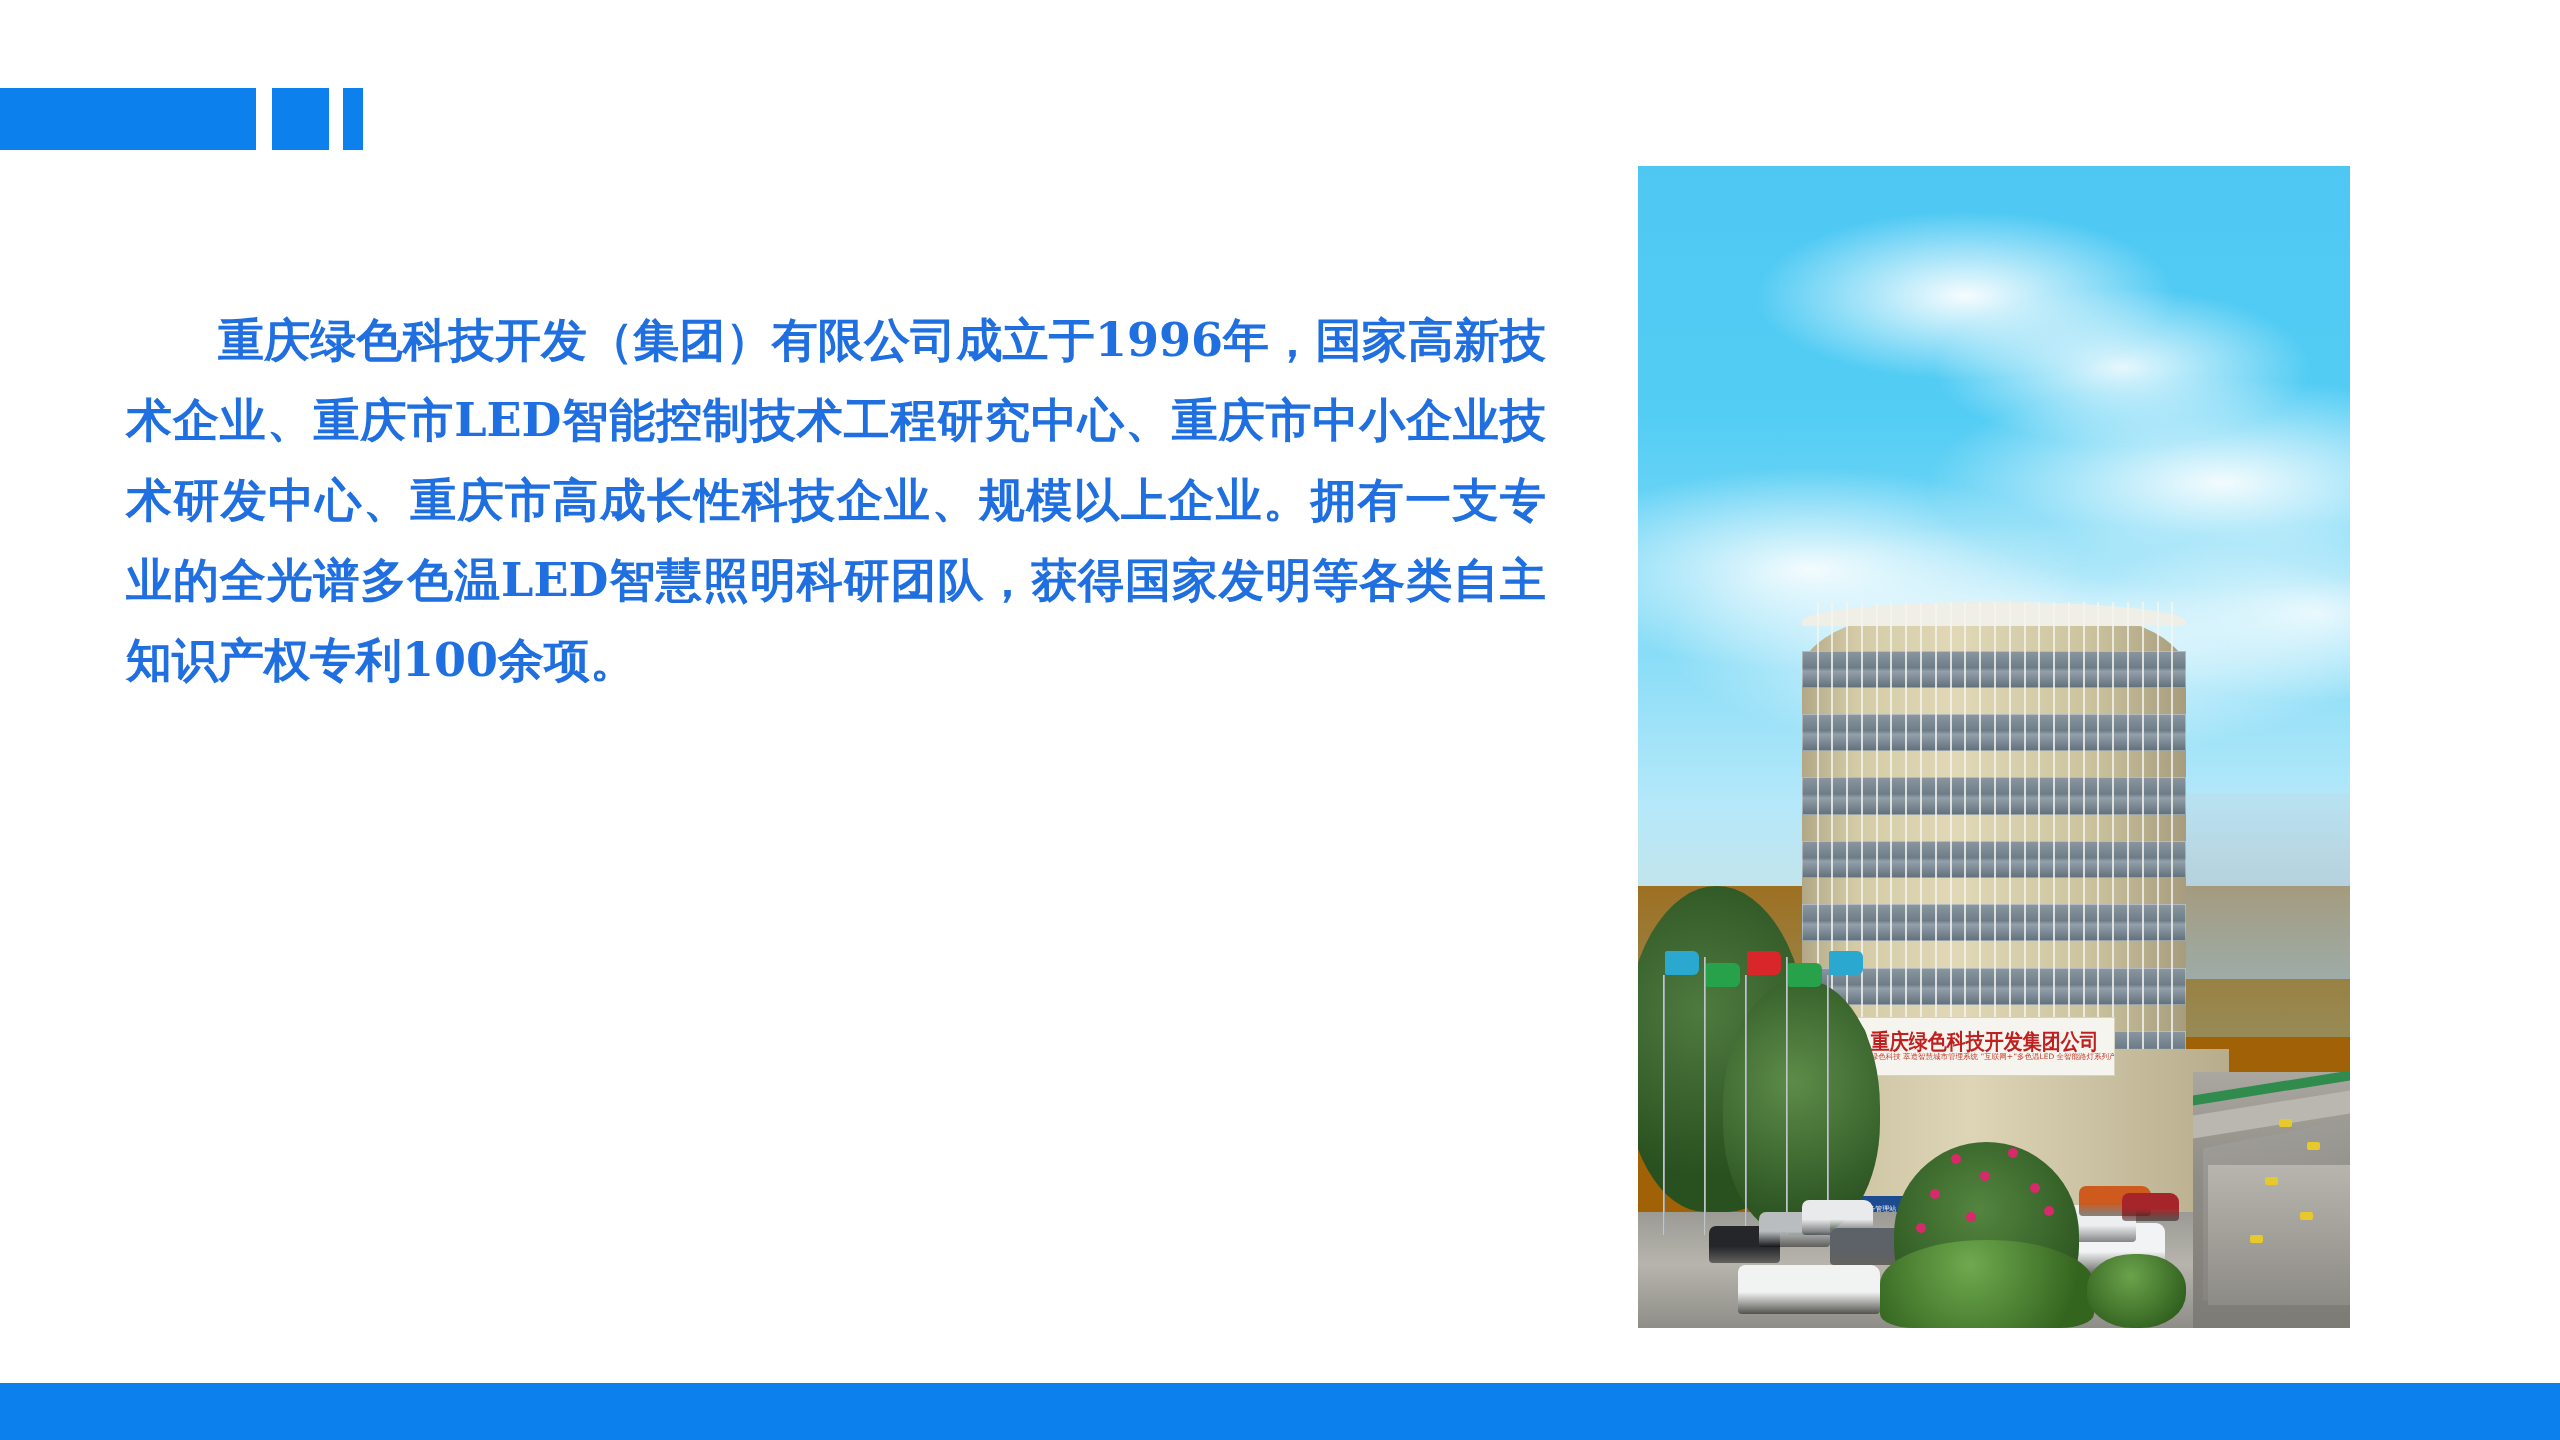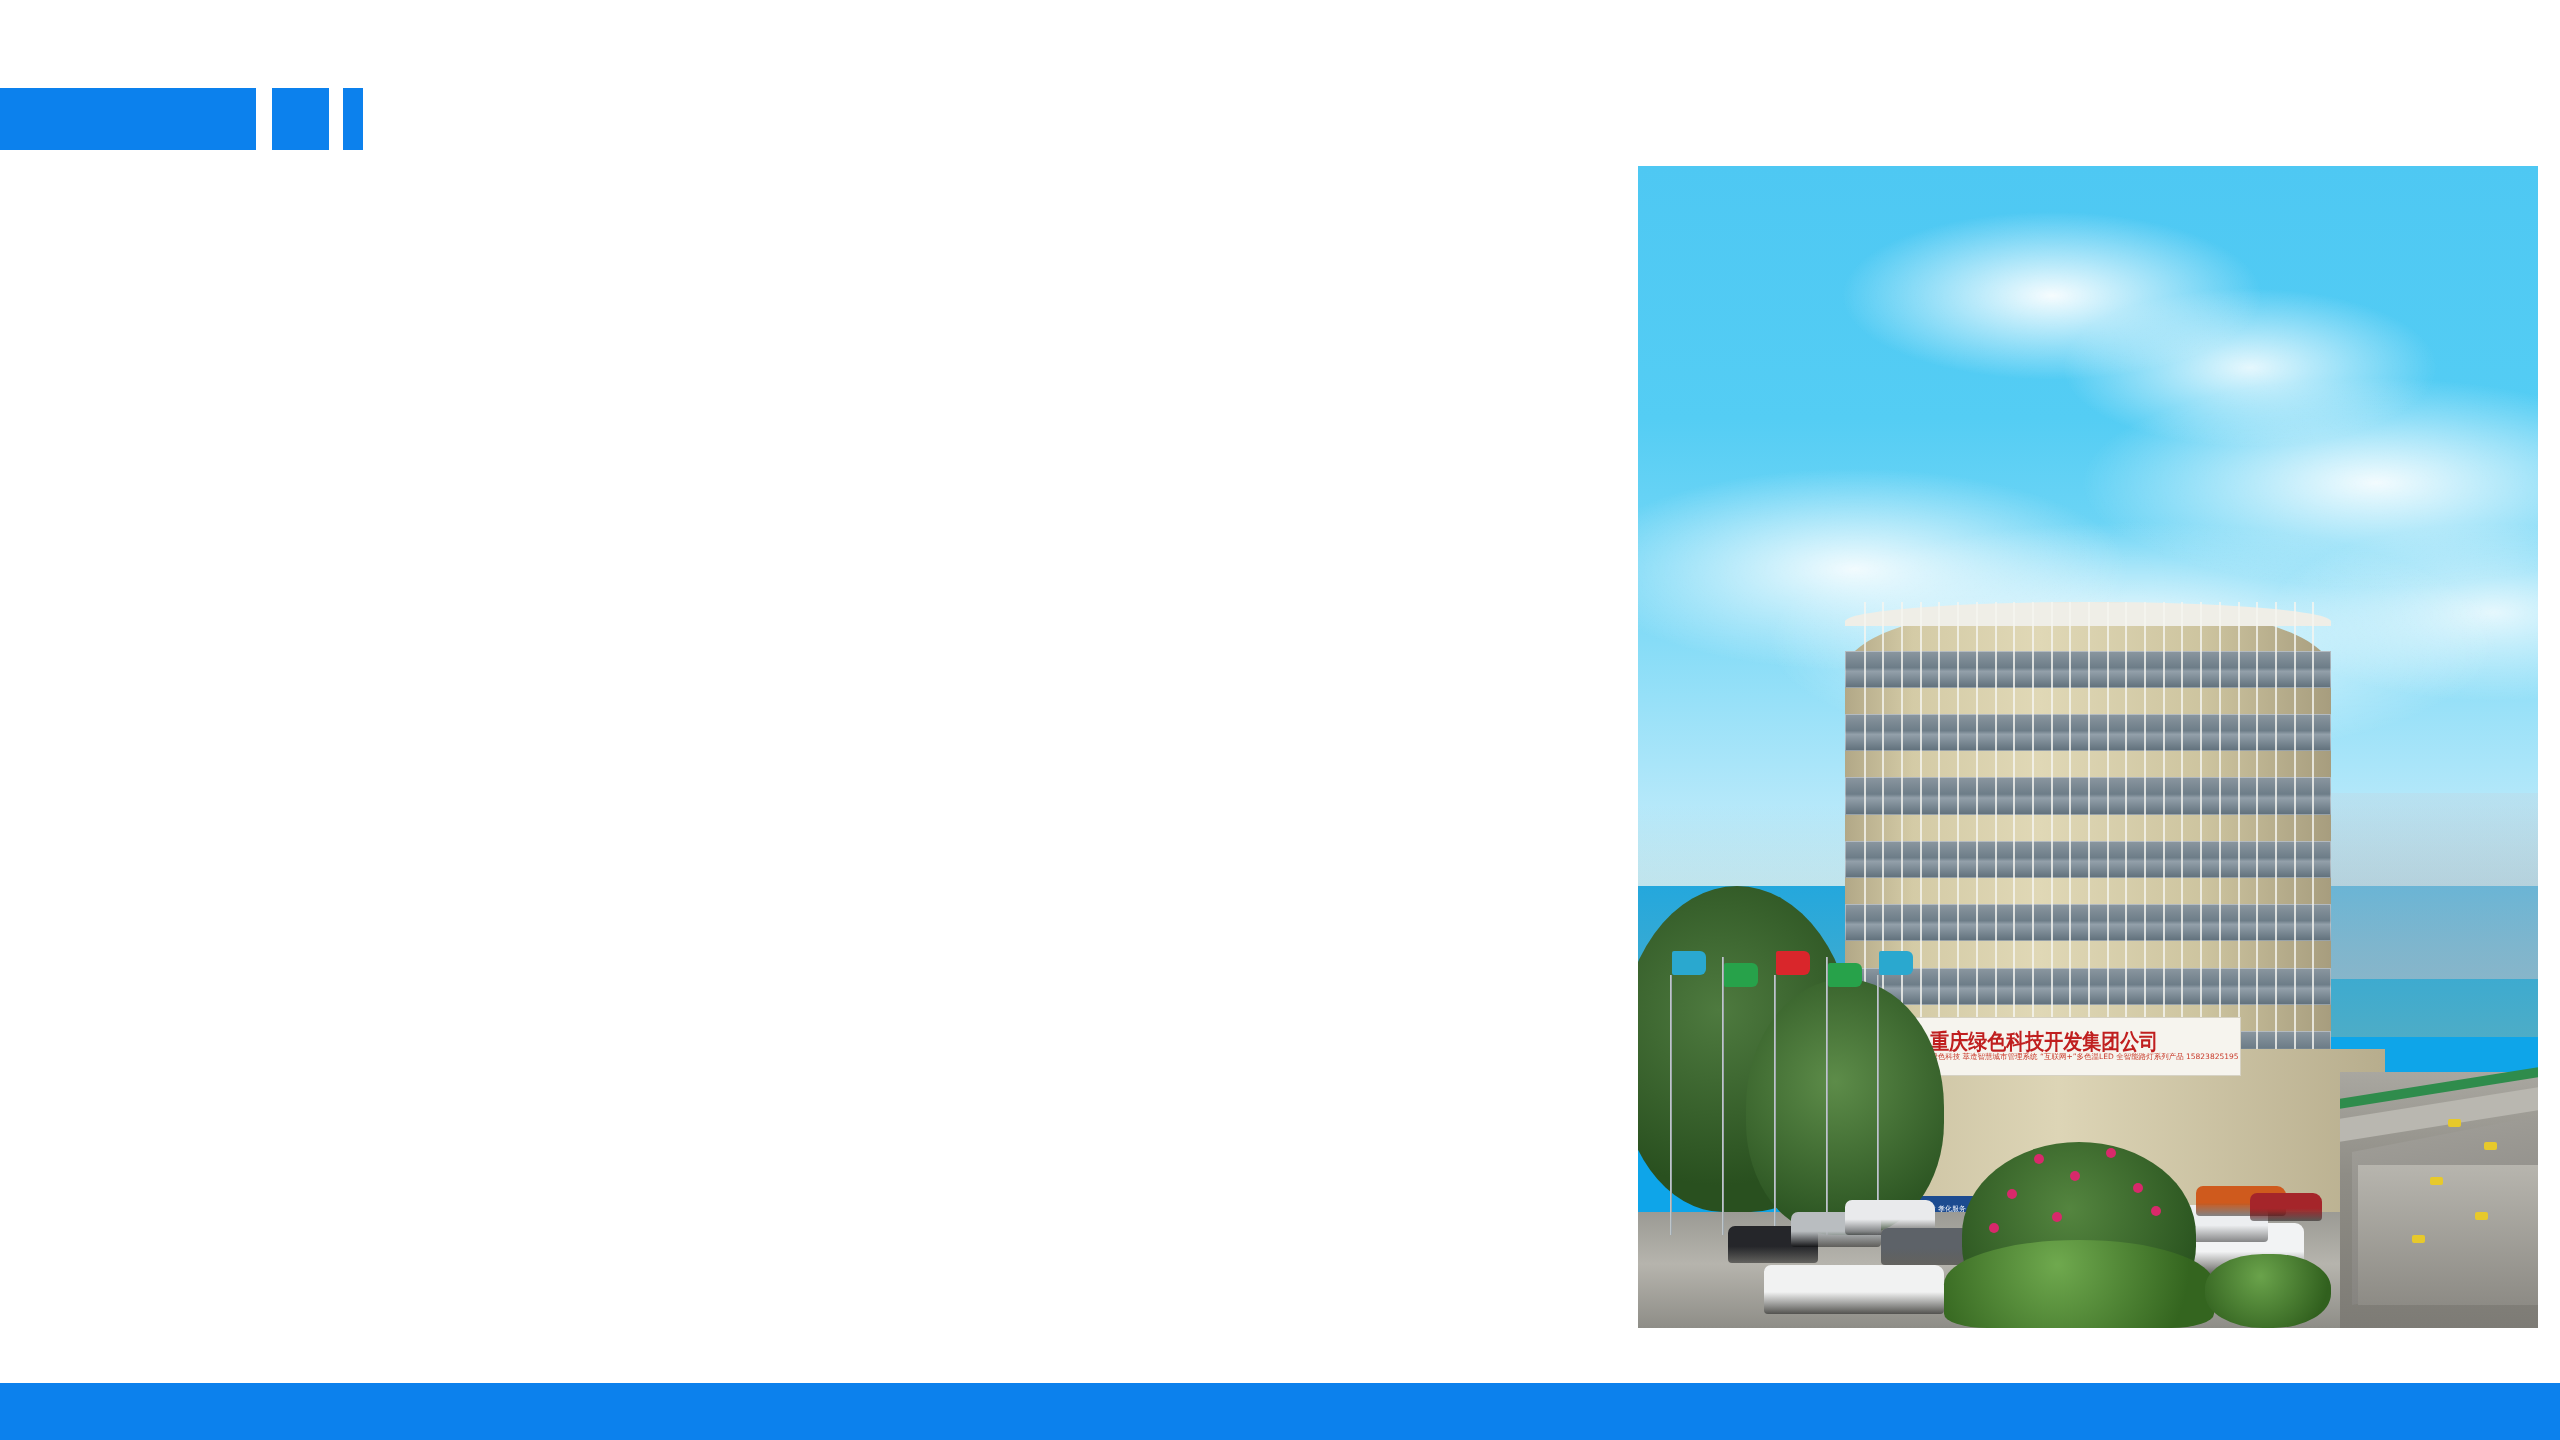--- a/index.html
+++ b/index.html
@@ -48,23 +48,23 @@
     text-indent:92px;
     letter-spacing:0px;
   }
   #para-2 { margin-top:0px; }
   .accent { color:#e8721e; }
 
   
   #photo{
     position:absolute;
     left:1638px; top:166px;
-    width:900px; height:1162px;
+    width:712px; height:1162px;
     overflow:hidden;
-    background:#0ea5e9;
+    background:#a16207;
   }
   #photo-sky{
     position:absolute; left:0; top:0; width:100%; height:62%;
     background:
       radial-gradient(ellipse 300px 120px at 46% 18%, rgba(255,255,255,.95) 0%, rgba(255,255,255,0) 70%),
       radial-gradient(ellipse 260px 110px at 68% 28%, rgba(255,255,255,.85) 0%, rgba(255,255,255,0) 72%),
       radial-gradient(ellipse 420px 150px at 82% 44%, rgba(255,255,255,.92) 0%, rgba(255,255,255,0) 70%),
       radial-gradient(ellipse 380px 140px at 24% 56%, rgba(255,255,255,.9) 0%, rgba(255,255,255,0) 72%),
       radial-gradient(ellipse 520px 170px at 55% 66%, rgba(255,255,255,.95) 0%, rgba(255,255,255,0) 70%),
       radial-gradient(ellipse 300px 120px at 95% 62%, rgba(255,255,255,.8) 0%, rgba(255,255,255,0) 74%),
@@ -237,20 +237,21 @@
 </head>
 <body>
 
 <div id="title-bar">
   <div class="tb-block" id="tb-slab"></div>
   <div class="tb-block" id="tb-bar1"></div>
   <div class="tb-block" id="tb-bar2"></div>
 </div>
 
 <div id="body-copy">
+  <p class="para" id="para-1">重庆绿色科技开发（集团）有限公司成立于1996年，国家高新技术企业、重庆市LED智能控制技术工程研究中心、重庆市中小企业技术研发中心、重庆市高成长性科技企业、规模以上企业。拥有一支专业的全光谱多色温LED智慧照明科研团队，获得国家发明等各类自主知识产权专利100余项。</p>
 </div>
 
 <div id="photo">
 
   <div id="photo-sky"></div>
   <div id="photo-hills"></div>
   <div id="photo-city"></div>
 
   <div id="tower">
     <div class="roof"></div>

